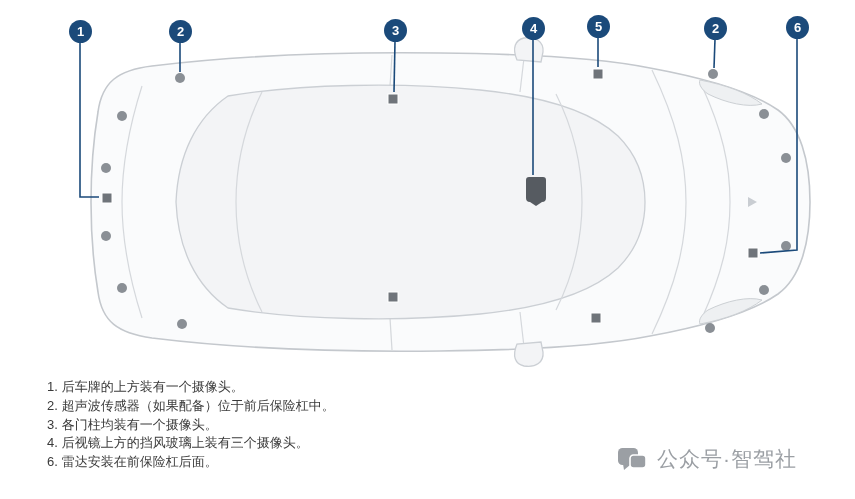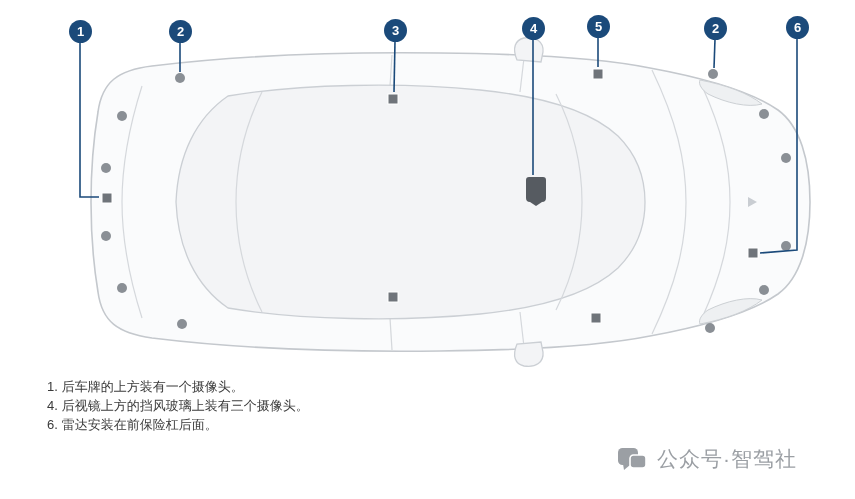--- a/index.html
+++ b/index.html
@@ -174,20 +174,26 @@
   <div class="callout" style="left:522px; top:17px;">4</div>
   <div class="callout" style="left:587px; top:15px;">5</div>
   <div class="callout" style="left:704px; top:17px;">2</div>
   <div class="callout" style="left:786px; top:16px;">6</div>
 
   <div class="notes">
     <div class="note-line">
       <span class="note-num">1.</span><span>后车牌的上方装有一个摄像头。</span>
     </div>
     <div class="note-line">
+      <span class="note-num">2.</span><span>超声波传感器（如果配备）位于前后保险杠中。</span>
+    </div>
+    <div class="note-line">
+      <span class="note-num">3.</span><span>各门柱均装有一个摄像头。</span>
+    </div>
+    <div class="note-line">
       <span class="note-num">4.</span><span>后视镜上方的挡风玻璃上装有三个摄像头。</span>
     </div>
     <div class="note-line">
       <span class="note-num">6.</span><span>雷达安装在前保险杠后面。</span>
     </div>
   </div>
 
   <div class="watermark">
     <svg width="32" height="28" viewBox="0 0 32 28">
       <rect x="2" y="3" width="20" height="17" rx="4.5" fill="#9b9fa4"></rect>

